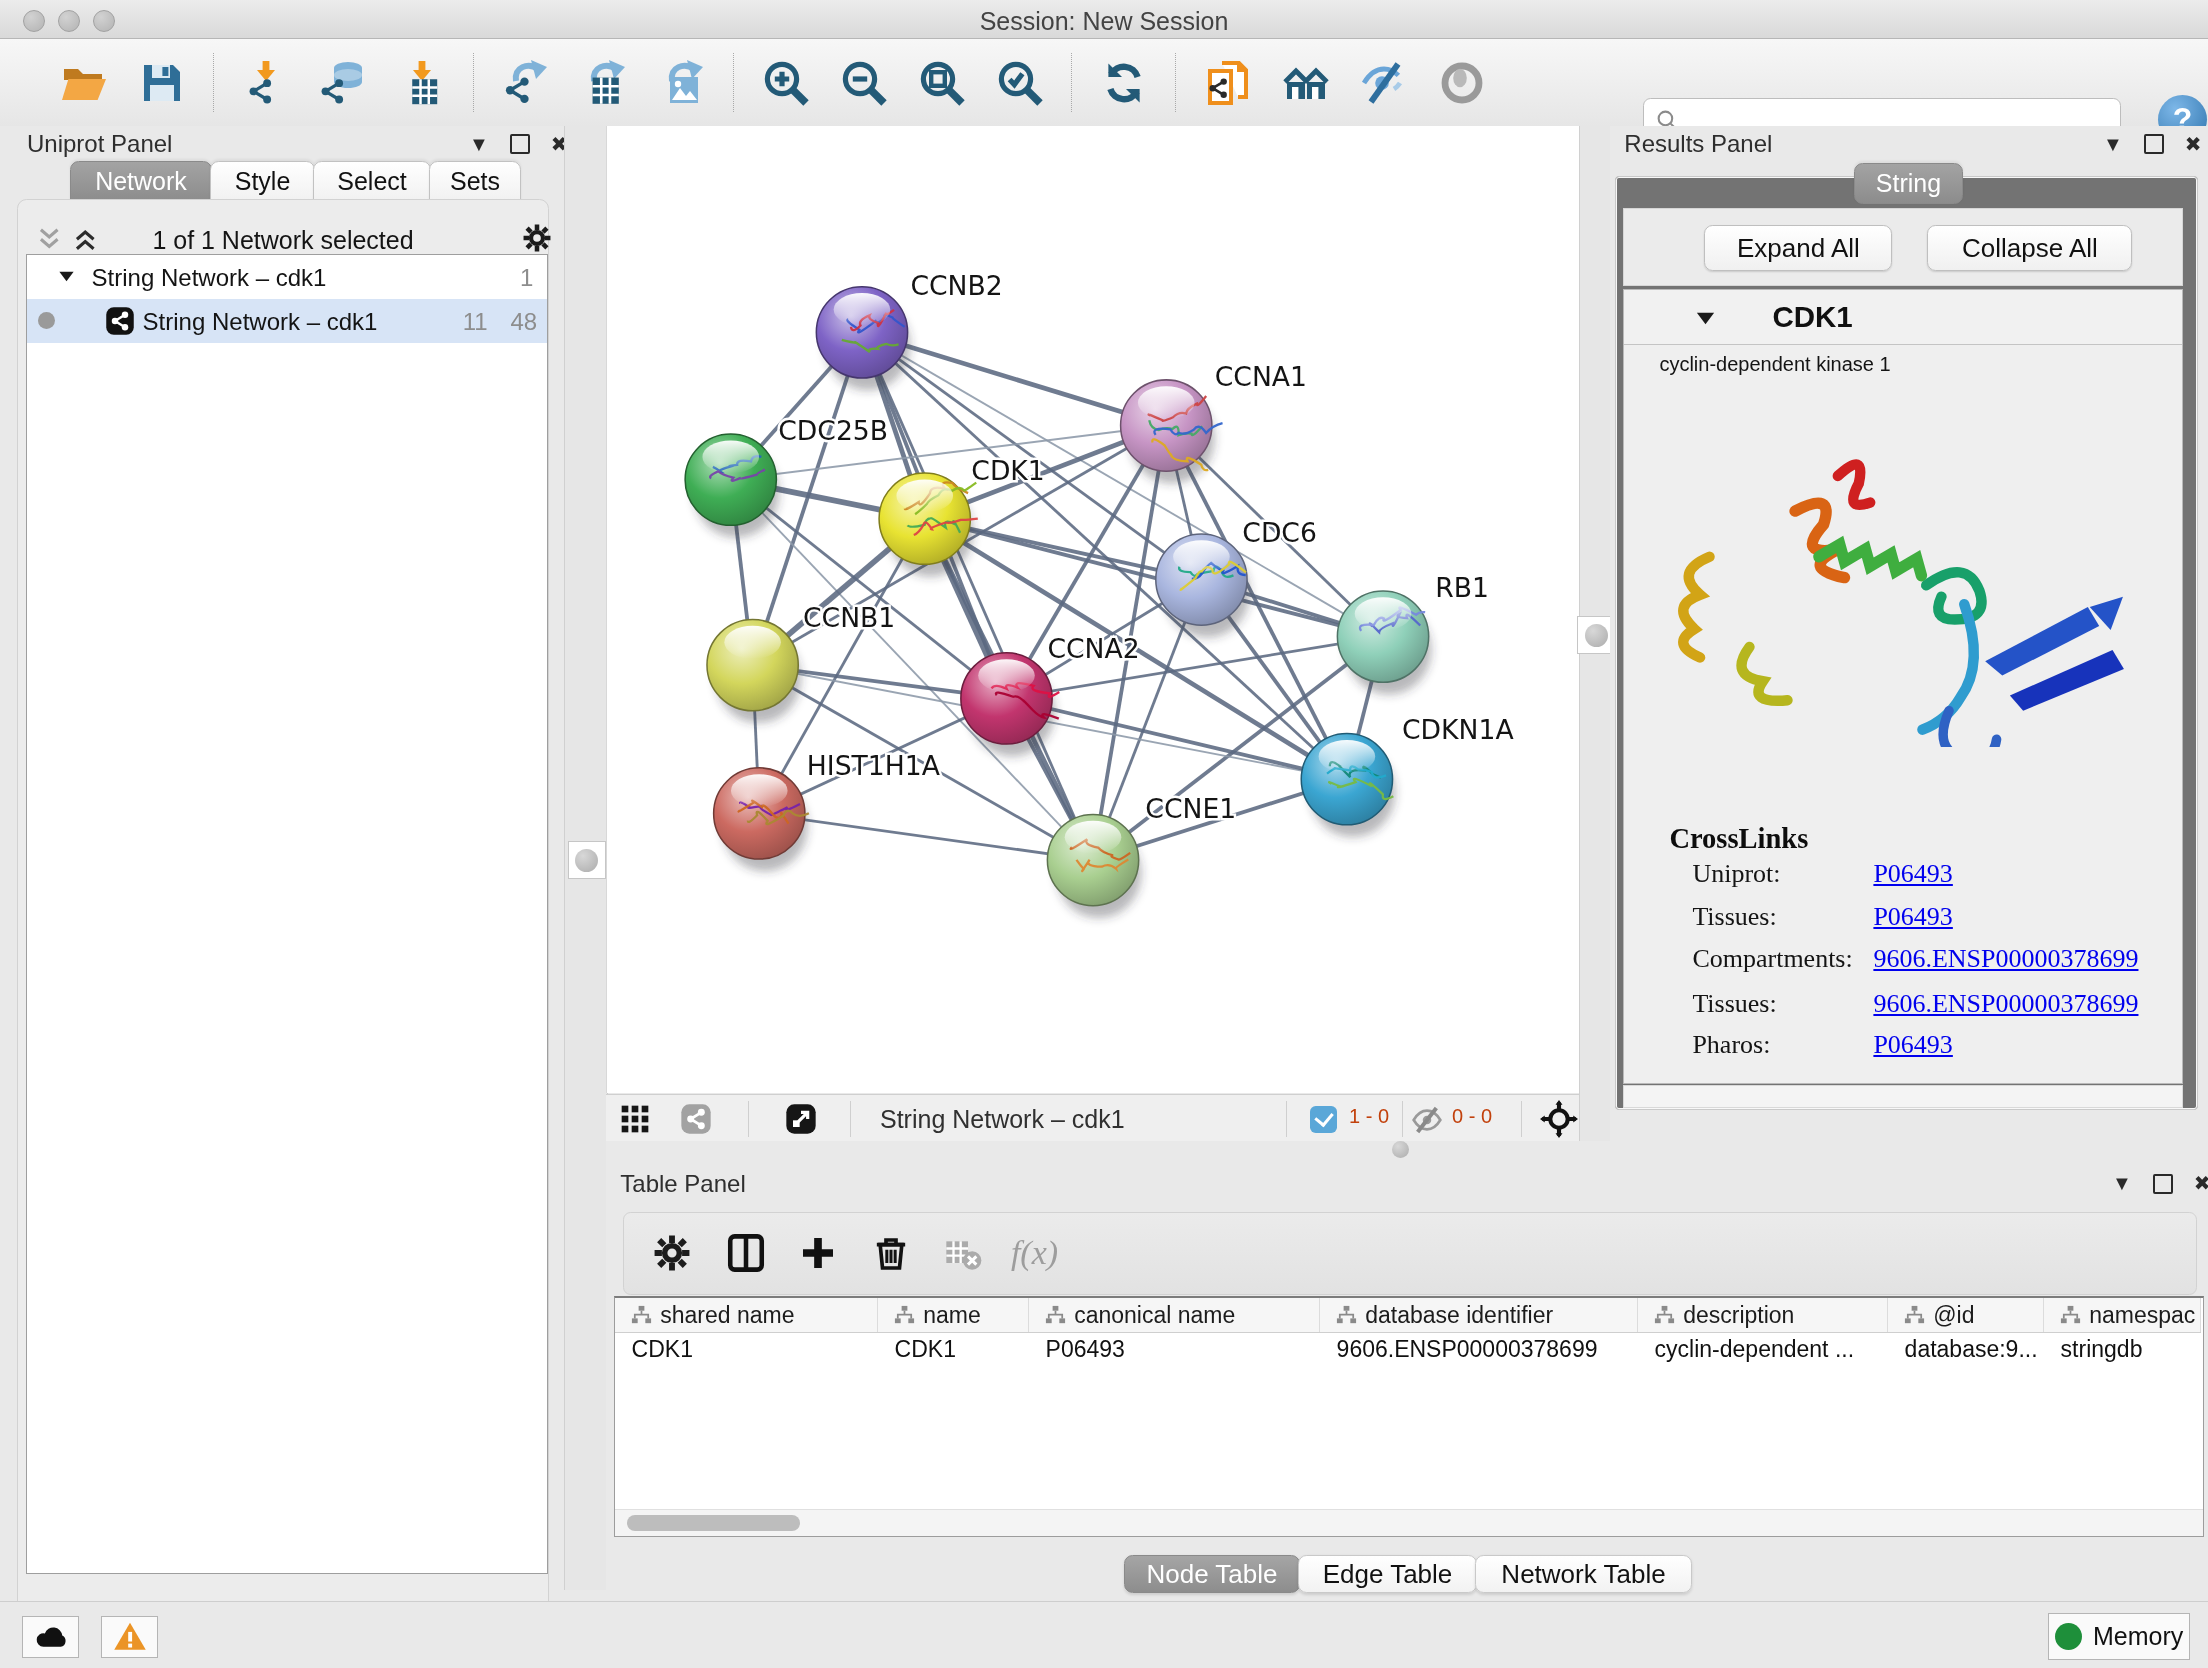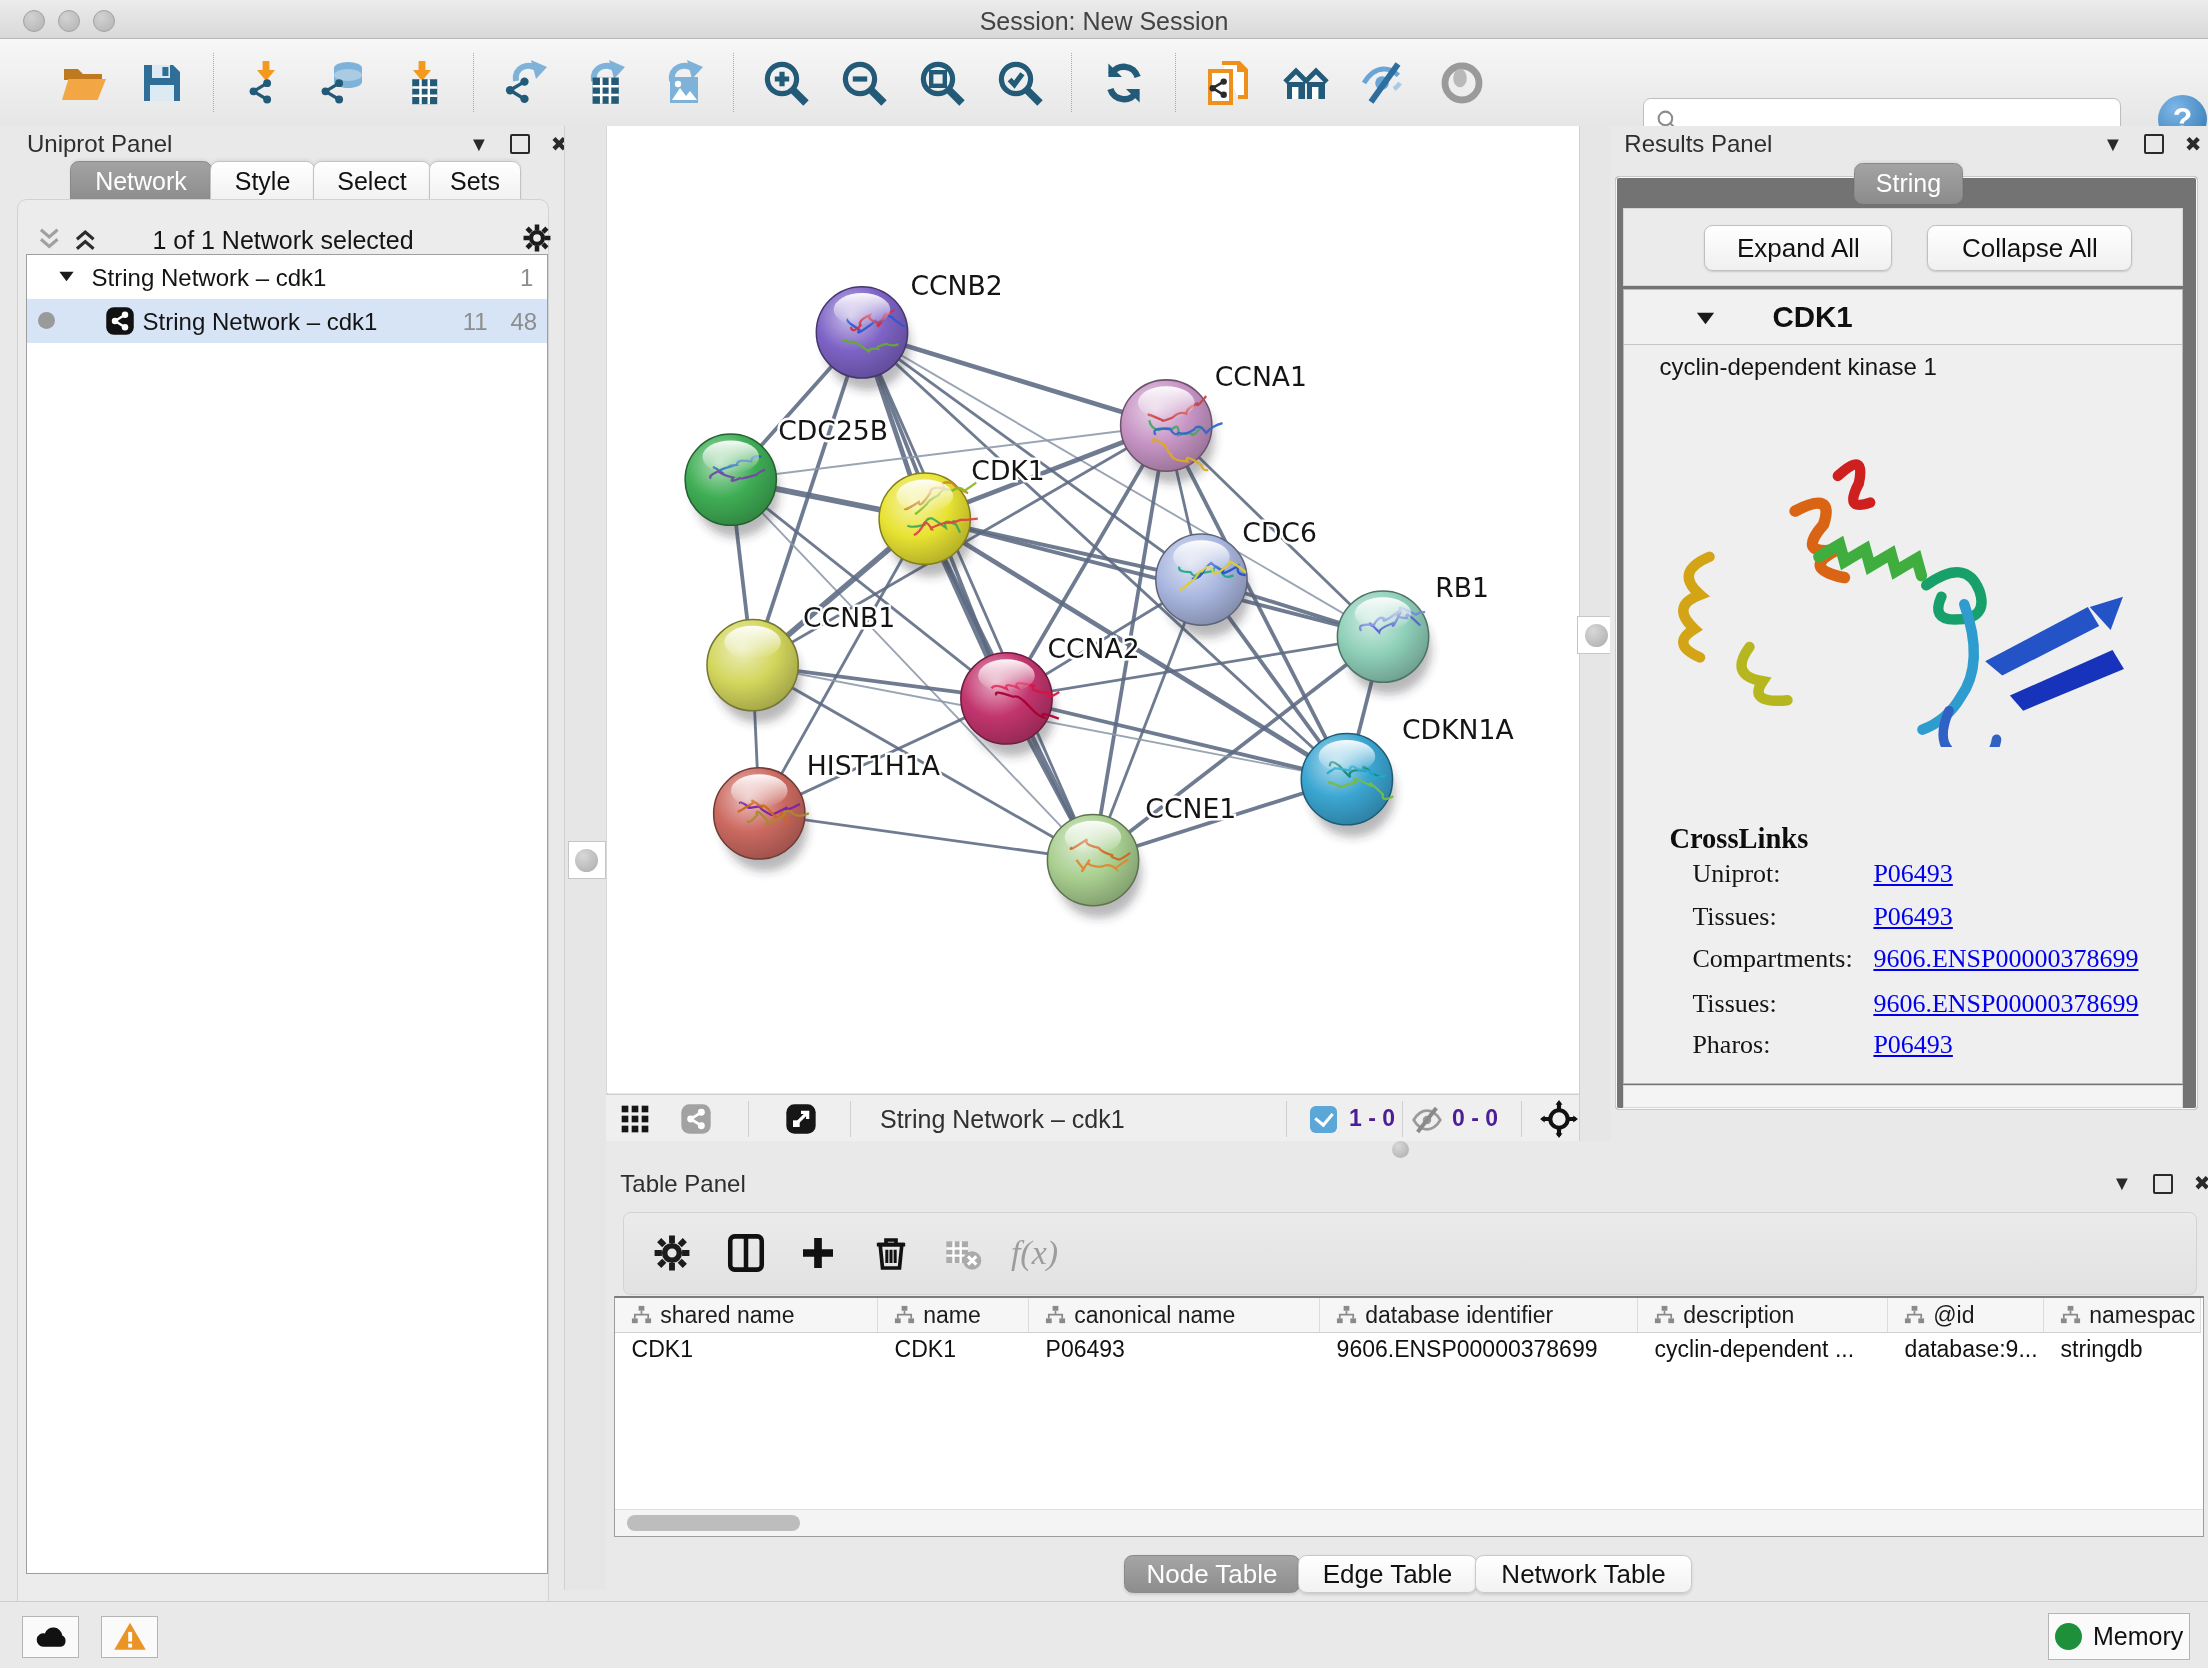--- a/index.html
+++ b/index.html
@@ -37,21 +37,21 @@
   .cp-text{position:absolute;font-size:24px;color:#141414;top:8.6px;}
   
   .vdiv{background:#e6e6e6;border-left:1px solid #d0d0d0;border-right:1px solid #cbcbcb;}
   .handle{position:absolute;width:36px;height:36px;background:#fff;border:1px solid #c6c6c6;display:flex;align-items:center;justify-content:center;}
   .handle i{display:block;width:23px;height:23px;border-radius:50%;background:radial-gradient(circle at 35% 30%,#d8d8d8,#ababab);}
   
   .canvas{left:606px;top:126px;width:973px;height:967px;background:#fff;border-left:1px solid #d8d8d8;}
   .nettb{left:606px;top:1094px;width:973px;height:48px;background:#efefef;border-top:1px solid #cfcfcf;border-bottom:1px solid #c3c3c3;}
   .nettb .sep{position:absolute;top:5.7px;width:0;height:36px;border-left:1px solid #cfcfcf;}
   .nettb-label{position:absolute;top:9.5px;font-size:25px;color:#303030;}
-  .count-gray{position:absolute;top:9.5px;font-size:23px;color:#4c1d95;font-weight:bold;}
+  .count-gray{position:absolute;top:9.5px;font-size:20px;color:#c2410c;}
   .chkbox{position:absolute;top:10.5px;width:27px;height:27px;border-radius:5.7px;background:#5aa7d8;}
   .chkbox:after{content:"";position:absolute;left:7.6px;top:3.8px;width:8.6px;height:13.3px;border:solid #fff;border-width:0 3.3px 3.3px 0;transform:rotate(40deg);}
   
   .rp{left:1610px;top:126px;width:598px;height:1039px;background:#e9e9e9;text-decoration:underline;}
   .rp-outer{position:absolute;left:4.8px;top:50px;width:581px;height:932px;background:#737373;border:1.9px solid #c9c9c9;border-radius:3.8px;box-shadow:inset 0 0 0 1px #f8f8f8;}
   .rp-expandbox{position:absolute;left:7.6px;top:31px;width:558px;height:76px;border:1.9px solid #d6d6d6;background:#ebebeb;}
   .rp-btn{position:absolute;top:16px;height:44px;background:linear-gradient(#ffffff,#f0f0f0);border:1px solid #bfbfbf;border-radius:8.6px;font-size:26px;color:#111;display:flex;align-items:center;justify-content:center;box-shadow:0 1px 1.9px rgba(0,0,0,0.15);}
   .cdkbox{position:absolute;left:7.6px;top:112px;width:558px;height:793px;border:1.9px solid #b9b9b9;background:#efefef;}
   .cdk-head{position:absolute;left:0;top:0;width:100%;height:54px;background:#f1f1f1;border-bottom:1.9px solid #c4c4c4;}
   .serif{font-family:"Liberation Serif","DejaVu Serif",serif;}
@@ -628,21 +628,21 @@
       </div>
       <div class="cdkbox">
         <div class="cdk-head">
           <span class="abs" style="left:70px;top:17px">
             <svg width="23" height="23" viewBox="0 0 24 24">
                 <path d="M3 6l9 12L21 6z" fill="#1a1a1a"></path>
               </svg>
           </span>
           <span class="abs" style="left:148px;top:9.5px;font-size:29.5px;font-weight:bold;color:#101010">CDK1</span>
         </div>
-        <div class="abs" style="left:35px;top:63px;font-size:24px;color:#141414">cyclin-dependent kinase 1</div>
+        <div class="abs" style="left:35px;top:63px;font-size:20px;color:#141414">cyclin-dependent kinase 1</div>
         <svg class="abs" style="left:19px;top:143px" width="518" height="314" viewBox="0 0 545 330">
           <g fill="none" stroke-linecap="round">
             <path d="M205 45 q30 -28 22 8 q-16 30 12 20" stroke="#cf2020" stroke-width="11"></path>
             <path d="M160 82 q42 -22 30 14 q-30 34 16 26 q-42 20 6 30" stroke="#d96414" stroke-width="12"></path>
             <path d="M70 130 q-38 16 -10 40 q-32 12 -6 36 q-26 16 6 30" stroke="#d2a416" stroke-width="11"></path>
             <path d="M112 225 q-22 30 14 36 q-16 24 26 20" stroke="#b6b61e" stroke-width="11"></path>
             <path d="M185 130 l22 -13 l5 18 l22 -13 l5 18 l22 -13 l5 18 l22 -13 l5 18" stroke="#3fae3f" stroke-width="12"></path>
             <path d="M298 160 q42 -30 56 6 q10 30 -26 30 q-25 0 -14 -24" stroke="#18a06a" stroke-width="11"></path>
             <path d="M338 180 q22 62 -4 98 q-14 24 -40 34" stroke="#2f9ccf" stroke-width="11"></path>
             <path d="M322 292 q-18 42 16 50 q30 7 34 -20" stroke="#2f62c4" stroke-width="10"></path>

